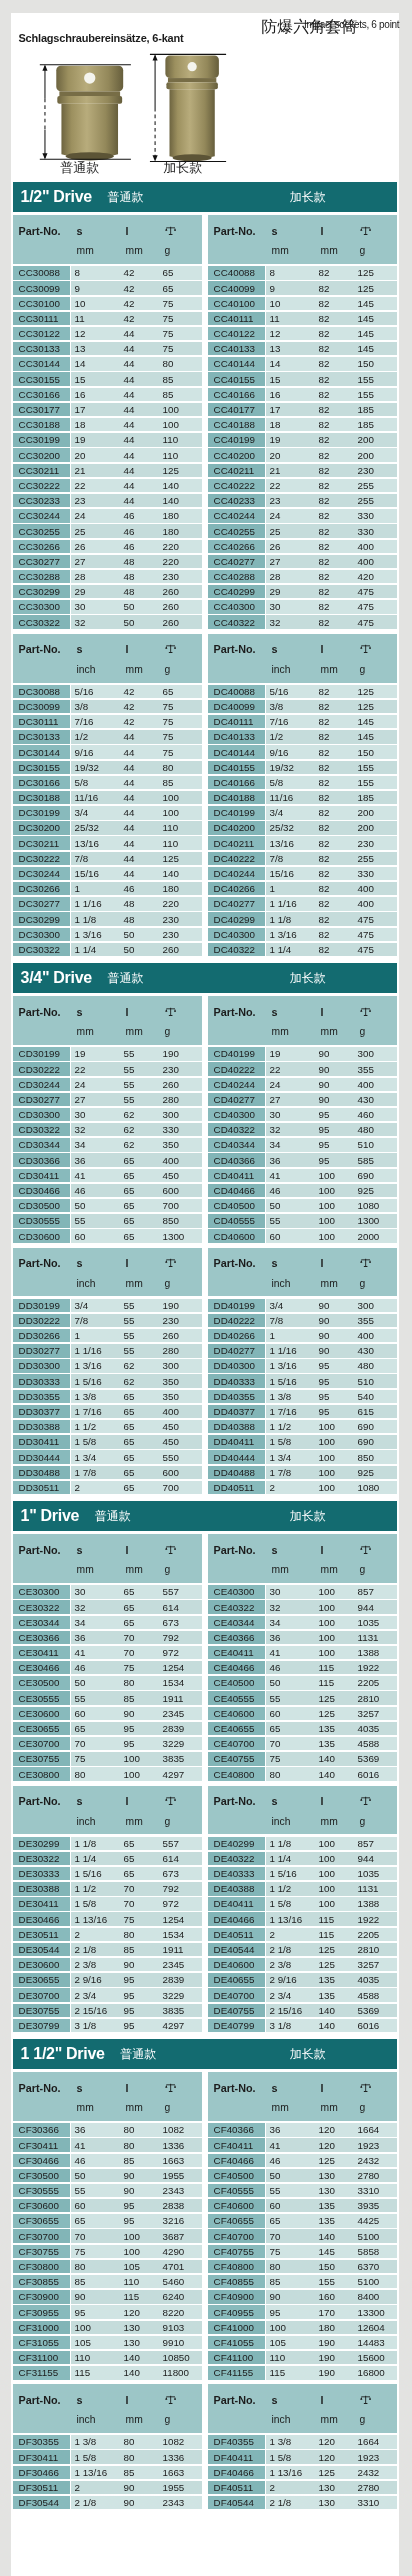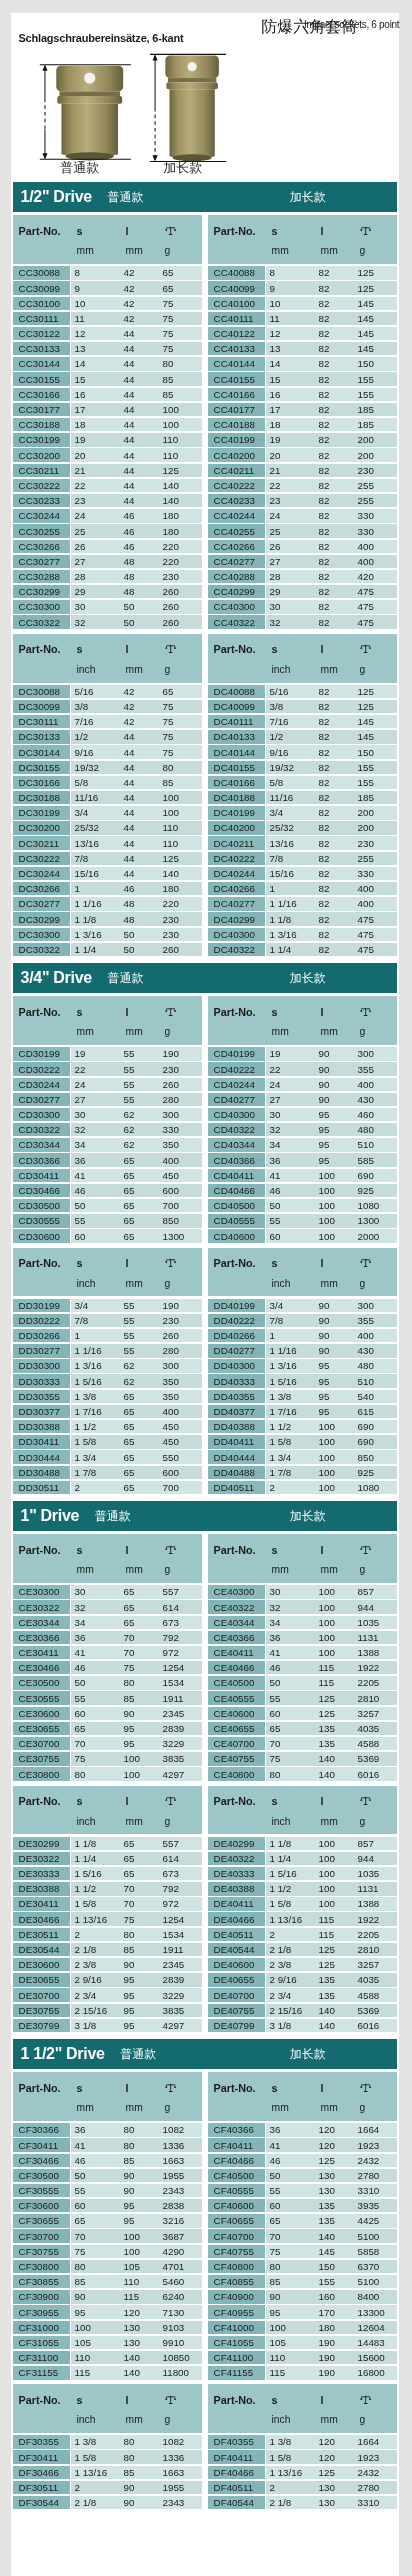--- a/index.html
+++ b/index.html
@@ -1614,21 +1614,21 @@
             <div class="trow alt">
               <div class="c-part c">CF30900</div>
               <div class="c">90</div>
               <div class="c">115</div>
               <div class="c">6240</div>
             </div>
             <div class="trow">
               <div class="c-part c">CF30955</div>
               <div class="c">95</div>
               <div class="c">120</div>
-              <div class="c">7130</div>
+              <div class="c">8220</div>
             </div>
             <div class="trow alt">
               <div class="c-part c">CF31000</div>
               <div class="c">100</div>
               <div class="c">130</div>
               <div class="c">9103</div>
             </div>
             <div class="trow">
               <div class="c-part c">CF31055</div>
               <div class="c">105</div>

